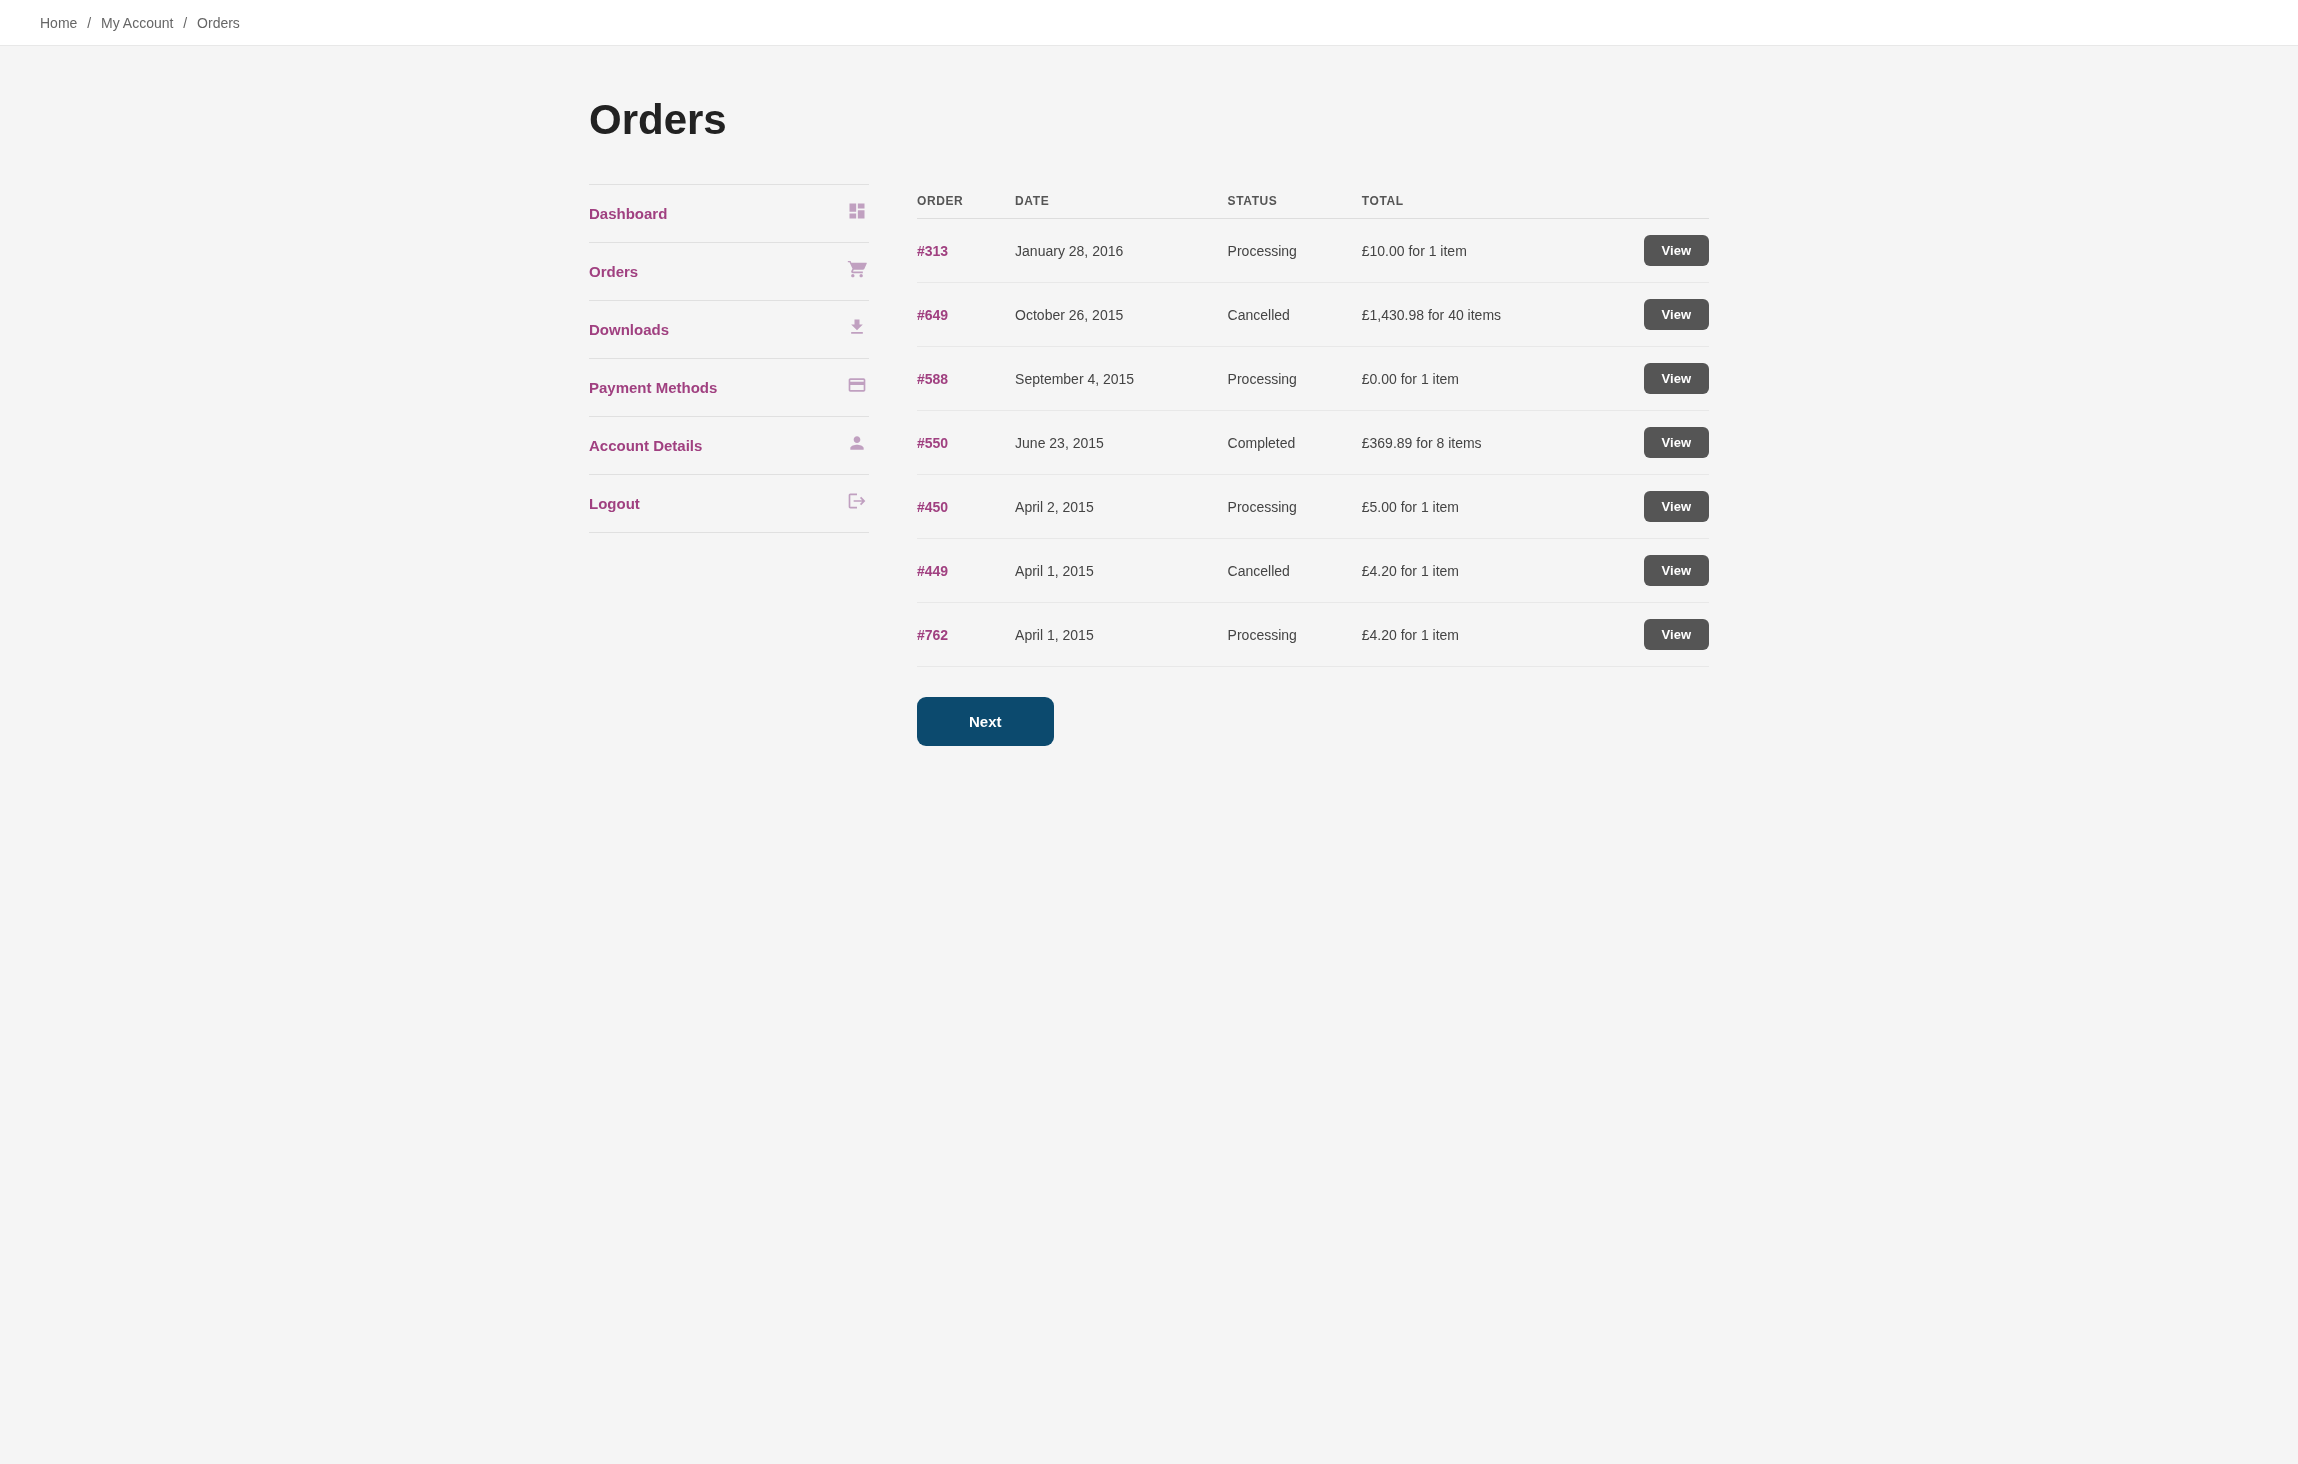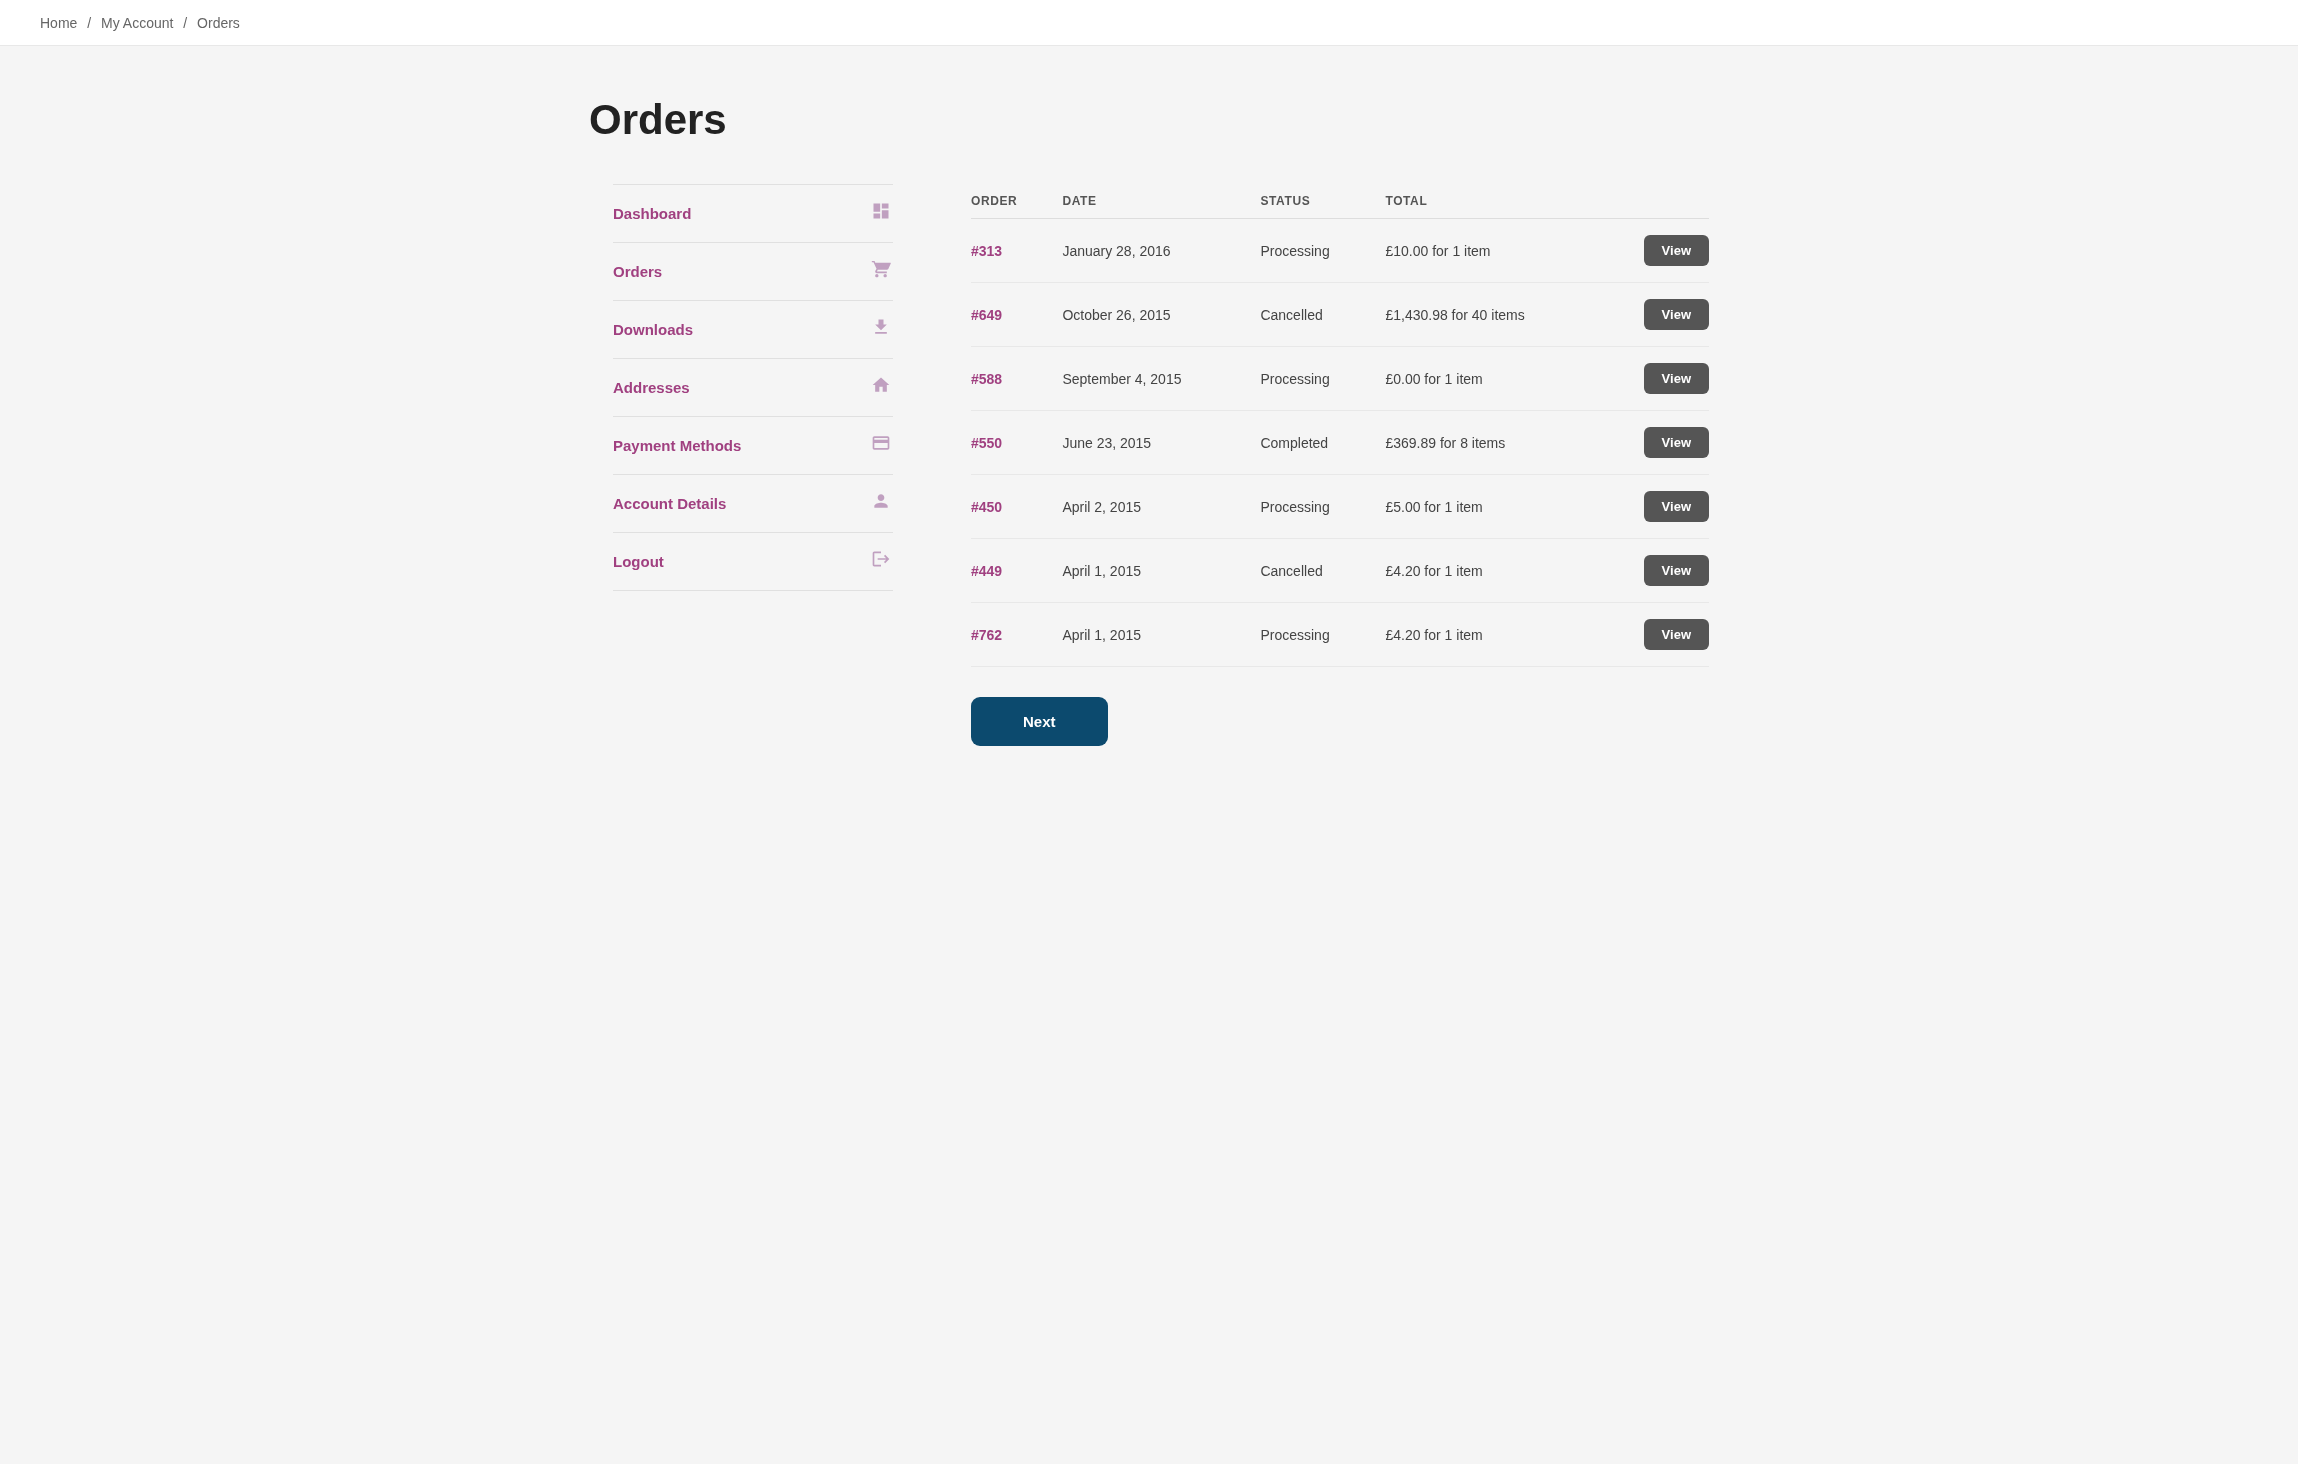--- a/index.html
+++ b/index.html
@@ -30,23 +30,22 @@
       padding: 50px 40px 80px;
     }
     h1.page-title {
       font-size: 42px;
       font-weight: 700;
       color: #222;
       margin-bottom: 40px;
     }
     .content-layout {
       display: flex;
-      gap: 78px;
+      gap: 48px;
       align-items: flex-start;
-      margin-left: 24px;
     }
     .sidebar {
       width: 280px;
       flex-shrink: 0;
     }
     .sidebar-item {
       display: flex;
       align-items: center;
       justify-content: space-between;
       padding: 16px 0;
@@ -167,28 +166,20 @@
           <svg class="icon-svg" viewBox="0 0 24 24">
               <path d="M7 18c-1.1 0-2 .9-2 2s.9 2 2 2 2-.9 2-2-.9-2-2-2zM1 2v2h2l3.6 7.59L5.25 14c-.16.28-.25.61-.25.96C5 16.1 5.9 17 7 17h12v-2H7.42c-.14 0-.25-.11-.25-.25l.03-.12.9-1.63H19c.75 0 1.41-.41 1.75-1.03L23.7 5.5c.25-.44-.06-1-.57-1H5.21l-.94-2H1zm16 16c-1.1 0-2 .9-2 2s.9 2 2 2 2-.9 2-2-.9-2-2-2z"></path>
             </svg>
         </span>
       </a>
       <a class="sidebar-item" href="#">
         <span class="sidebar-item-label">Downloads</span>
         <span class="sidebar-icon">
           <svg class="icon-svg" viewBox="0 0 24 24">
               <path d="M19 9h-4V3H9v6H5l7 7 7-7zM5 18v2h14v-2H5z"></path>
-            </svg>
-        </span>
-      </a>
-      <a class="sidebar-item" href="#">
-        <span class="sidebar-item-label">Addresses</span>
-        <span class="sidebar-icon">
-          <svg class="icon-svg" viewBox="0 0 24 24">
-              <path d="M10 20v-6h4v6h5v-8h3L12 3 2 12h3v8z"></path>
             </svg>
         </span>
       </a>
       <a class="sidebar-item" href="#">
         <span class="sidebar-item-label">Payment Methods</span>
         <span class="sidebar-icon">
           <svg class="icon-svg" viewBox="0 0 24 24">
               <path d="M20 4H4c-1.11 0-2 .89-2 2v12c0 1.11.89 2 2 2h16c1.11 0 2-.89 2-2V6c0-1.11-.89-2-2-2zm0 14H4v-6h16v6zm0-10H4V6h16v2z"></path>
             </svg>
         </span>

